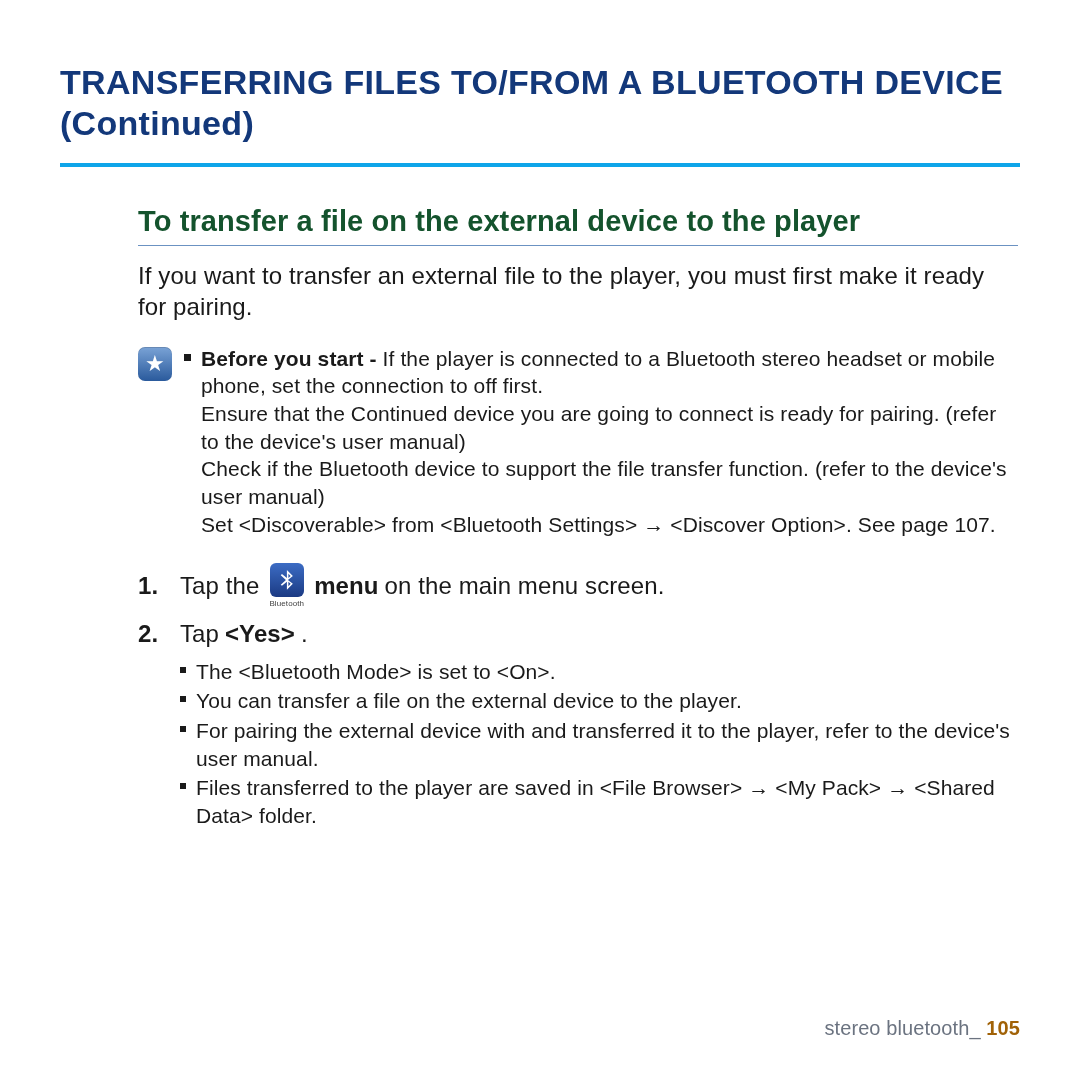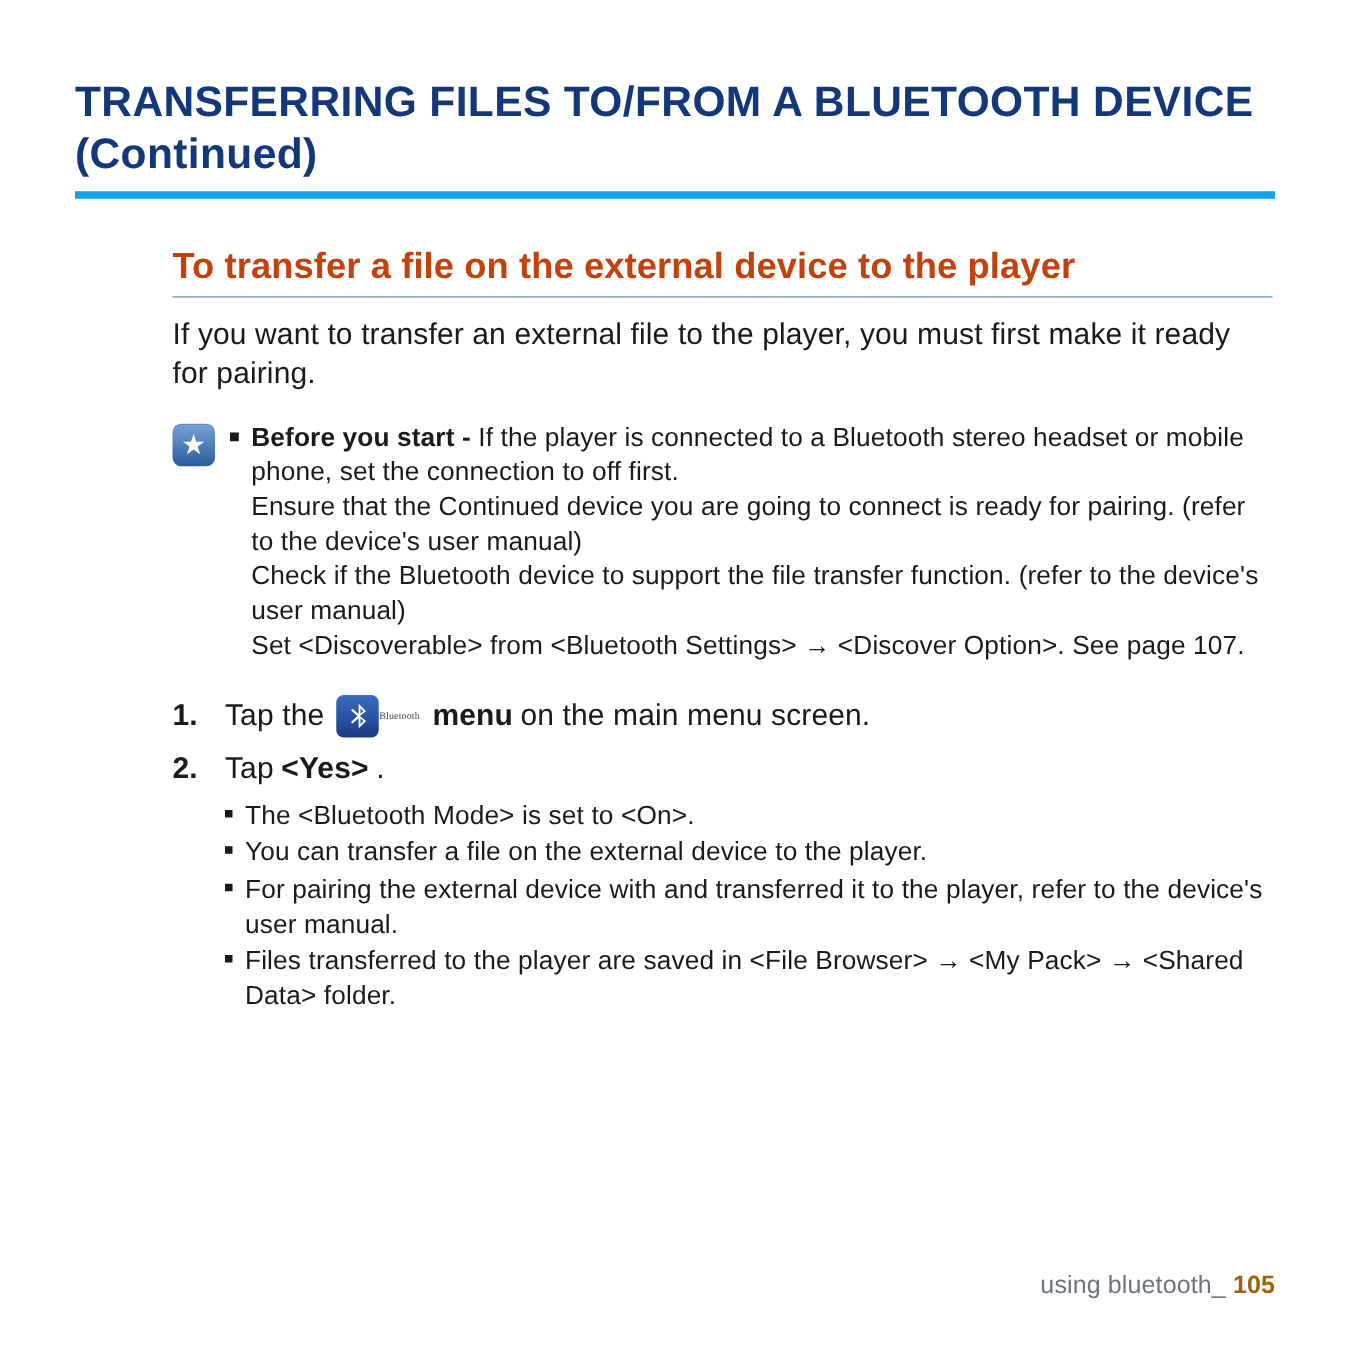--- a/index.html
+++ b/index.html
@@ -17,32 +17,32 @@
     height: 1080px;
     padding: 62px 60px 40px 60px;
     position: relative;
     letter-spacing: 0.1px;
   }
   .main-heading {
     color: #13387a;
     font-weight: 700;
     font-size: 34px;
     line-height: 1.22;
-    border-bottom: 6px solid #0ea5e9;
-    padding-bottom: 8px;
+    border-bottom: 4px solid #0ea5e9;
+    padding-bottom: 18px;
     margin: 0 0 6px 0;
     text-transform: none;
     letter-spacing: 0.3px;
   }
   .content-block {
     padding-left: 78px;
     padding-right: 2px;
   }
   .subheading {
-    color: #c2410c;
+    color: #14532d;
     font-weight: 700;
     font-size: 29px;
     line-height: 1.25;
     border-bottom: 1px solid #6b92c2;
     padding-bottom: 6px;
     margin: 36px 0 14px 0;
   }
   .intro-text {
     font-size: 24px;
     line-height: 1.3;
@@ -118,23 +118,23 @@
     display: flex;
     align-items: center;
     flex-wrap: wrap;
     gap: 6px;
   }
   .step .bold {
     font-weight: 700;
   }
   .bt-icon-wrap {
     display: inline-flex;
+    flex-direction: column;
     align-items: center;
     margin: 0 4px;
-    font-family: Liberation Serif, serif;
   }
   .bt-icon {
     width: 34px;
     height: 34px;
     border-radius: 6px;
     background: linear-gradient(180deg, #3c6cc4 0%, #1b3a83 100%);
     display: flex;
     align-items: center;
     justify-content: center;
   }
@@ -260,16 +260,16 @@
       <div class="bullet-row">
         <span class="bullet-sq small"></span>
         <span class="bline">Files transferred to the player are saved in &lt;File Browser&gt; → &lt;My Pack&gt; → &lt;Shared Data&gt; folder.</span>
       </div>
 
     </div>
 
   </div>
 
   <div class="footer">
-    <span>using bluetooth_ </span><span class="pg">105</span>
+    <span>stereo bluetooth_ </span><span class="pg">105</span>
   </div>
 
 </div>
 
 </body></html>

